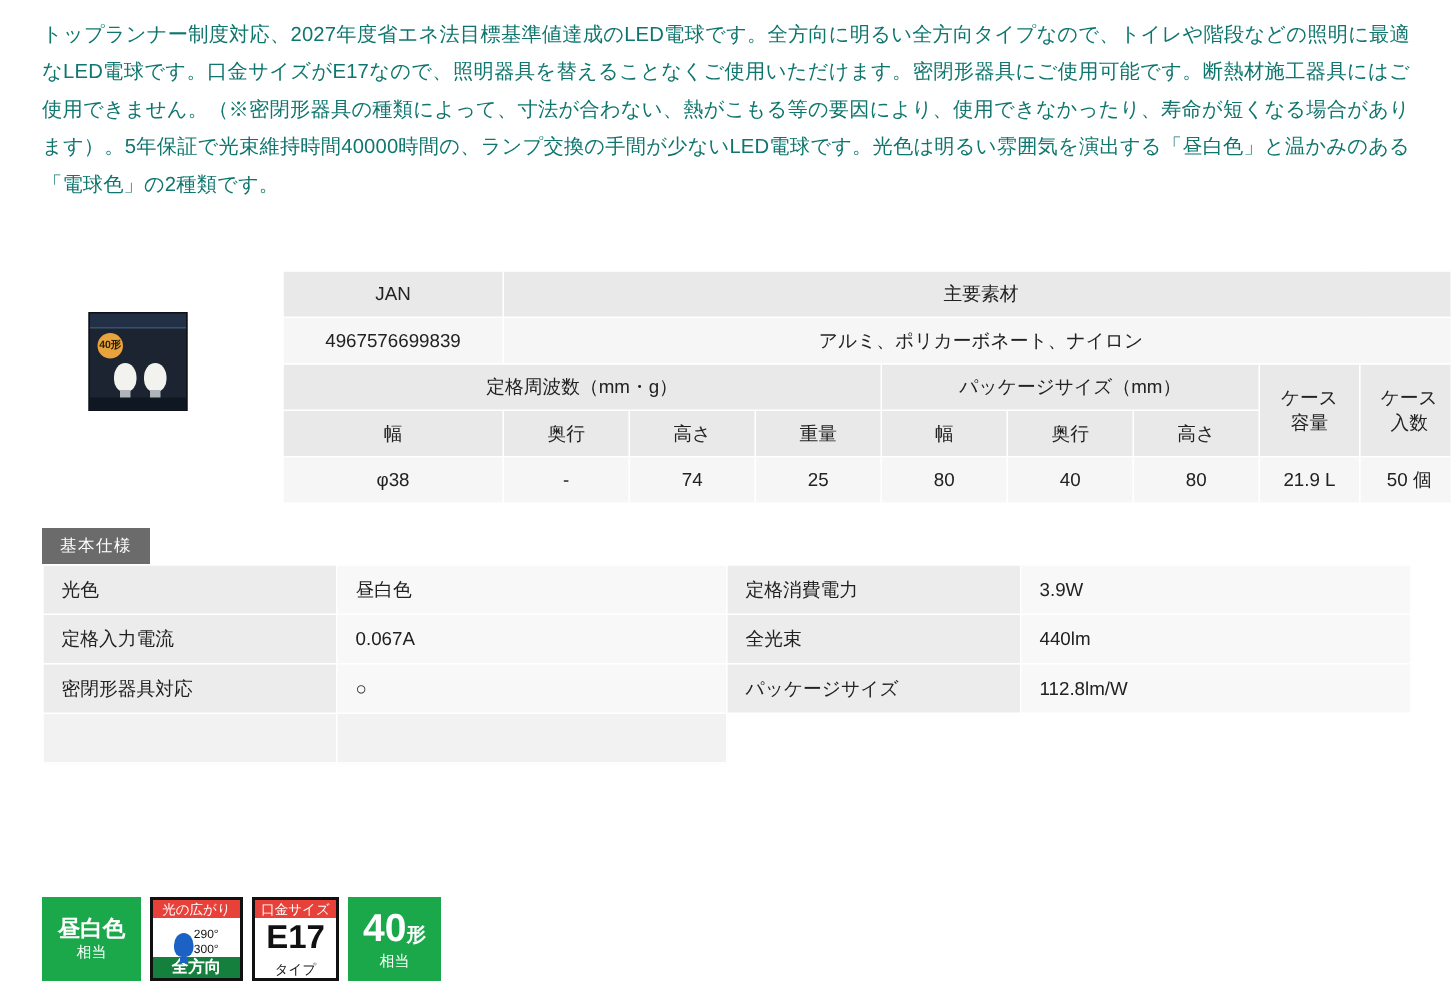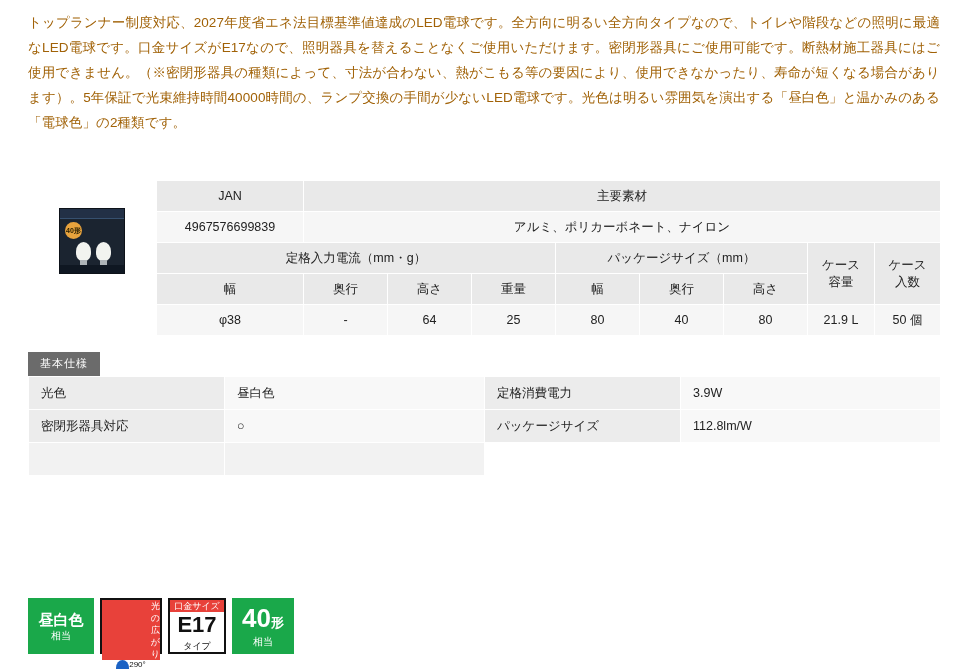--- a/index.html
+++ b/index.html
@@ -17,33 +17,34 @@
   }
 
   
   .desc {
     position: absolute;
     left: 28px;
     top: 10px;
     width: 912px;
     font-size: 13.5px;
     line-height: 25px;
-    color: #a16207;
+    color: #0f766e;
     letter-spacing: 0.1px;
     text-align: justify;
   }
 
   
   .spec-block {
     position: absolute;
     left: 28px;
     top: 180px;
     width: 912px;
     display: flex;
     align-items: flex-start;
+    gap: 32px;
   }
   .product-image-cell {
     width: 128px;
     flex: 0 0 128px;
     display: flex;
     align-items: flex-start;
     justify-content: center;
     padding-top: 28px;
   }
   .pkg {
@@ -199,47 +200,46 @@
     background: #ffffff;
     border: 2px solid #111111;
     display: flex;
     flex-direction: column;
     align-items: stretch;
   }
   .badge-spread .hd {
     background: #e8413a;
     color: #ffffff;
     font-size: 9px;
-    text-align: right;
+    text-align: center;
     line-height: 12px;
-    padding-left: 48px;
   }
   .badge-spread .mid {
     flex: 1;
     display: flex;
-    align-items: flex-start;
+    align-items: flex-end;
     justify-content: center;
     gap: 0;
     font-size: 8px;
     color: #111;
   }
   .badge-spread .mid .deg { line-height: 10px; text-align: center; }
   .badge-spread .bulb-ic {
     width: 13px; height: 16px;
     background: #1b62c4;
     border-radius: 50% 50% 40% 40%;
     position: relative;
   }
   .badge-spread .bulb-ic:after {
     content:"";
     position:absolute; left:4px; bottom:-4px;
     width:5px; height:4px; background:#1b62c4;
   }
   .badge-spread .ft {
-    background: #7f1d1d;
+    background: #15803d;
     color: #ffffff;
     font-size: 11px;
     font-weight: bold;
     text-align: center;
     line-height: 14px;
   }
 
   .badge-e17 {
     width: 58px;
     background: #ffffff;
@@ -320,21 +320,21 @@
     <tbody>
         <tr>
       <th colspan="1">JAN</th>
       <th colspan="8">主要素材</th>
     </tr>
     <tr>
       <td colspan="1">4967576699839</td>
       <td colspan="8">アルミ、ポリカーボネート、ナイロン</td>
     </tr>
     <tr>
-      <th colspan="4">定格入力電流（mm・g）</th>
+      <th colspan="4">定格周波数（mm・g）</th>
       <th colspan="3">パッケージサイズ（mm）</th>
       <th rowspan="2">
         <span>ケース</span><br>
         <span>容量</span>
       </th>
       <th rowspan="2">
         <span>ケース</span><br>
         <span>入数</span>
       </th>
     </tr>
@@ -343,21 +343,21 @@
       <th>奥行</th>
       <th>高さ</th>
       <th>重量</th>
       <th>幅</th>
       <th>奥行</th>
       <th>高さ</th>
     </tr>
     <tr>
       <td>φ38</td>
       <td>-</td>
-      <td>64</td>
+      <td>74</td>
       <td>25</td>
       <td>80</td>
       <td>40</td>
       <td>80</td>
       <td>21.9 L</td>
       <td>50 個</td>
     </tr>
   </tbody>
     </table>
 </div>
@@ -373,20 +373,26 @@
         <col style="width:260px">
     </colgroup>
     <tbody>
         <tr>
       <td class="k">光色</td>
       <td class="v">昼白色</td>
       <td class="k">定格消費電力</td>
       <td class="v">3.9W</td>
     </tr>
     <tr>
+      <td class="k">定格入力電流</td>
+      <td class="v">0.067A</td>
+      <td class="k">全光束</td>
+      <td class="v">440lm</td>
+    </tr>
+    <tr>
       <td class="k">密閉形器具対応</td>
       <td class="v">○</td>
       <td class="k">パッケージサイズ</td>
       <td class="v">112.8lm/W</td>
     </tr>
     <tr class="empty">
       <td class="k"></td>
       <td class="v"></td>
       <td class="blank"></td>
       <td class="blank"></td>

